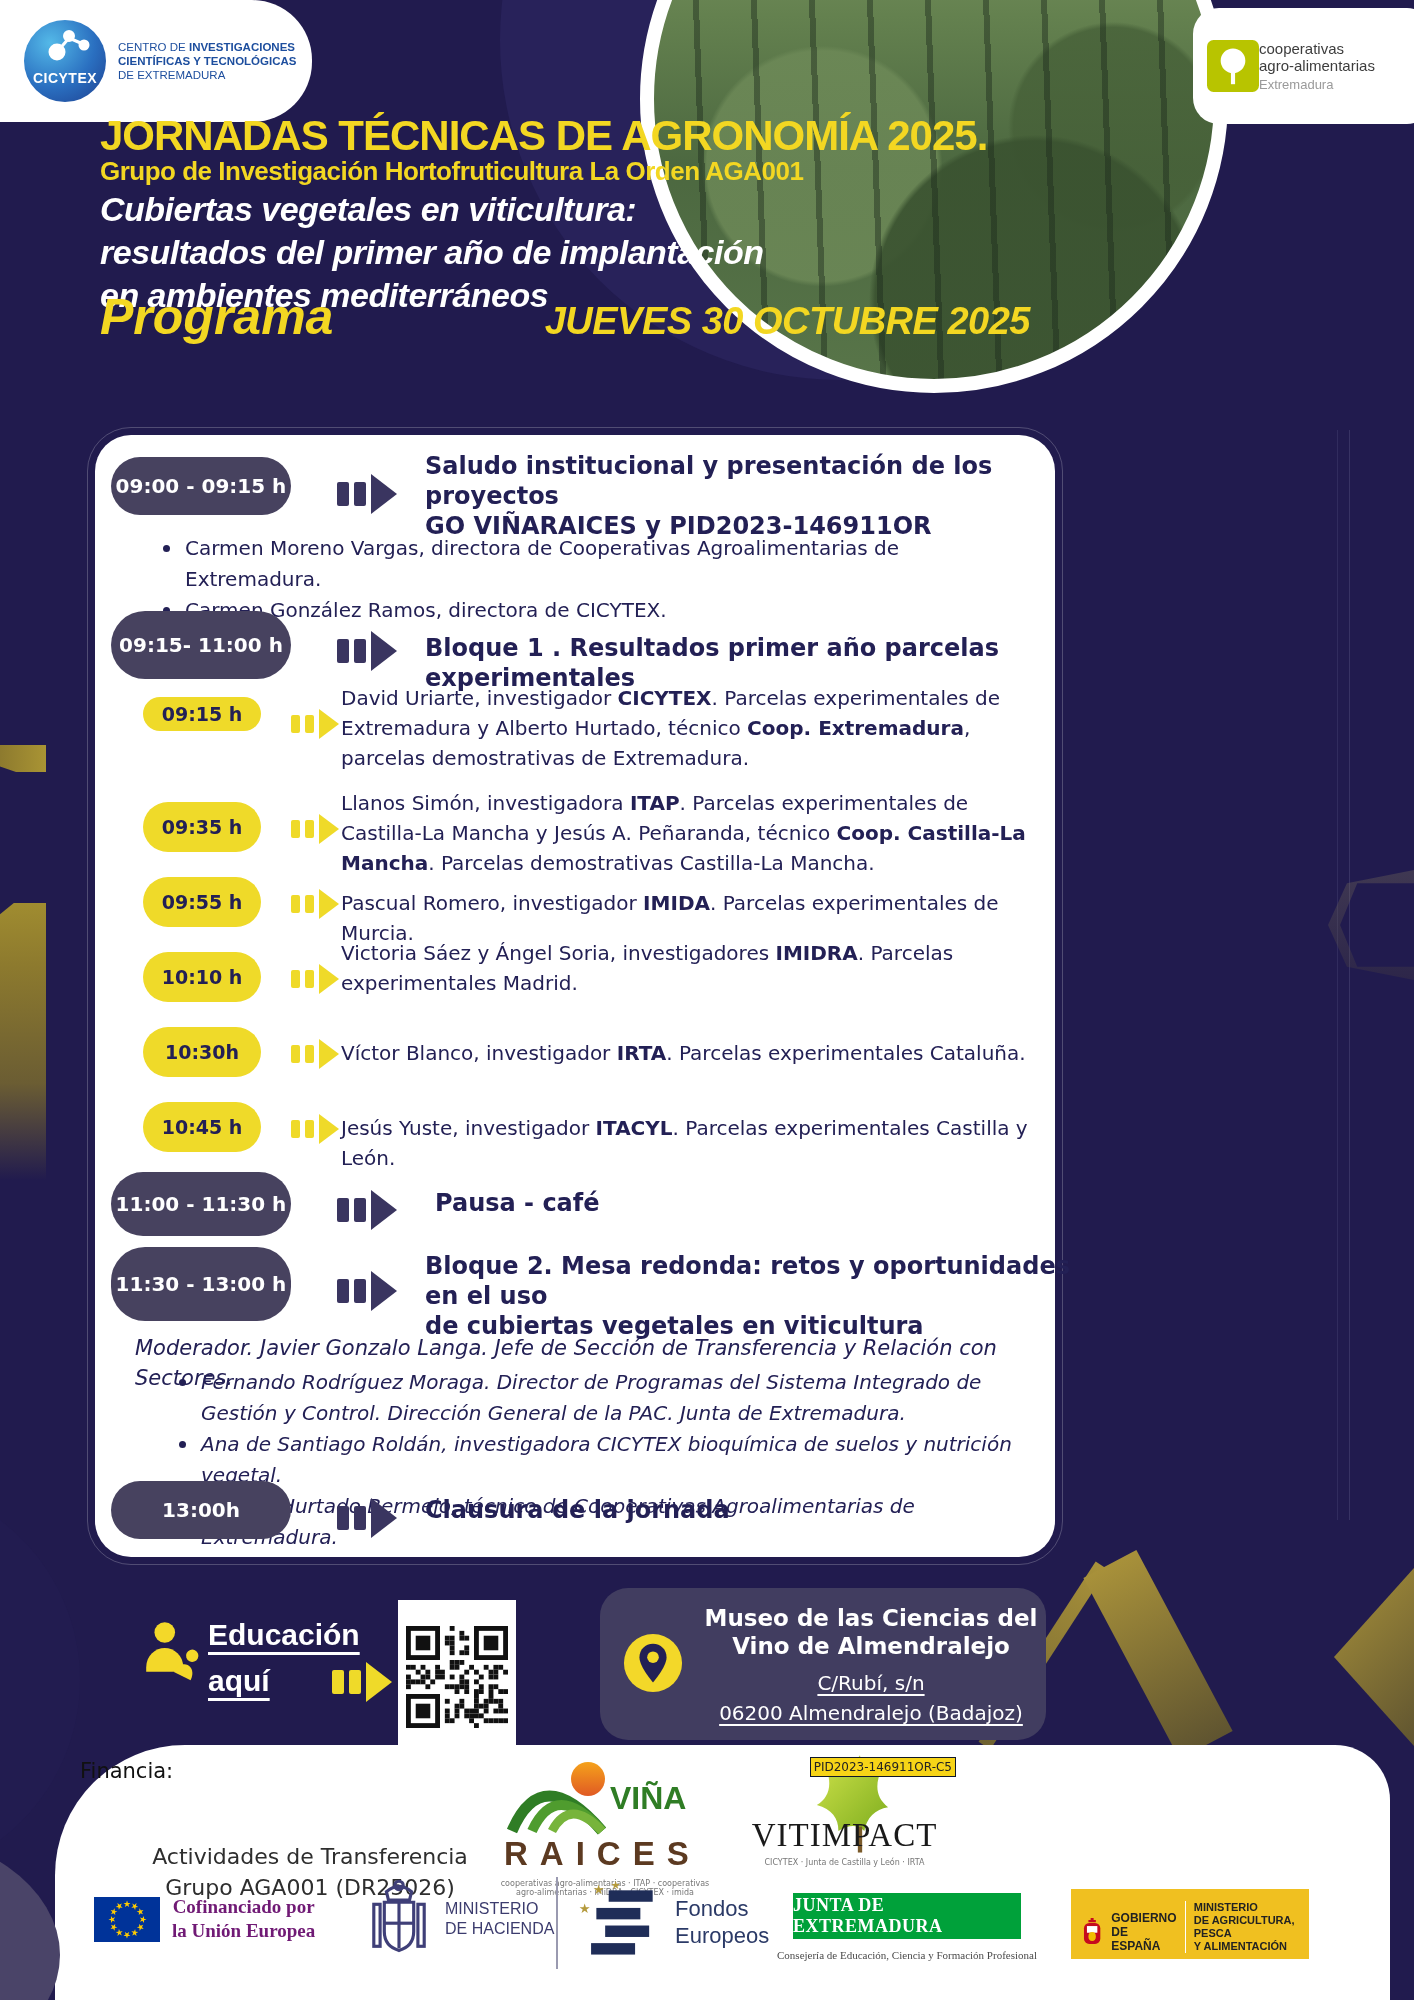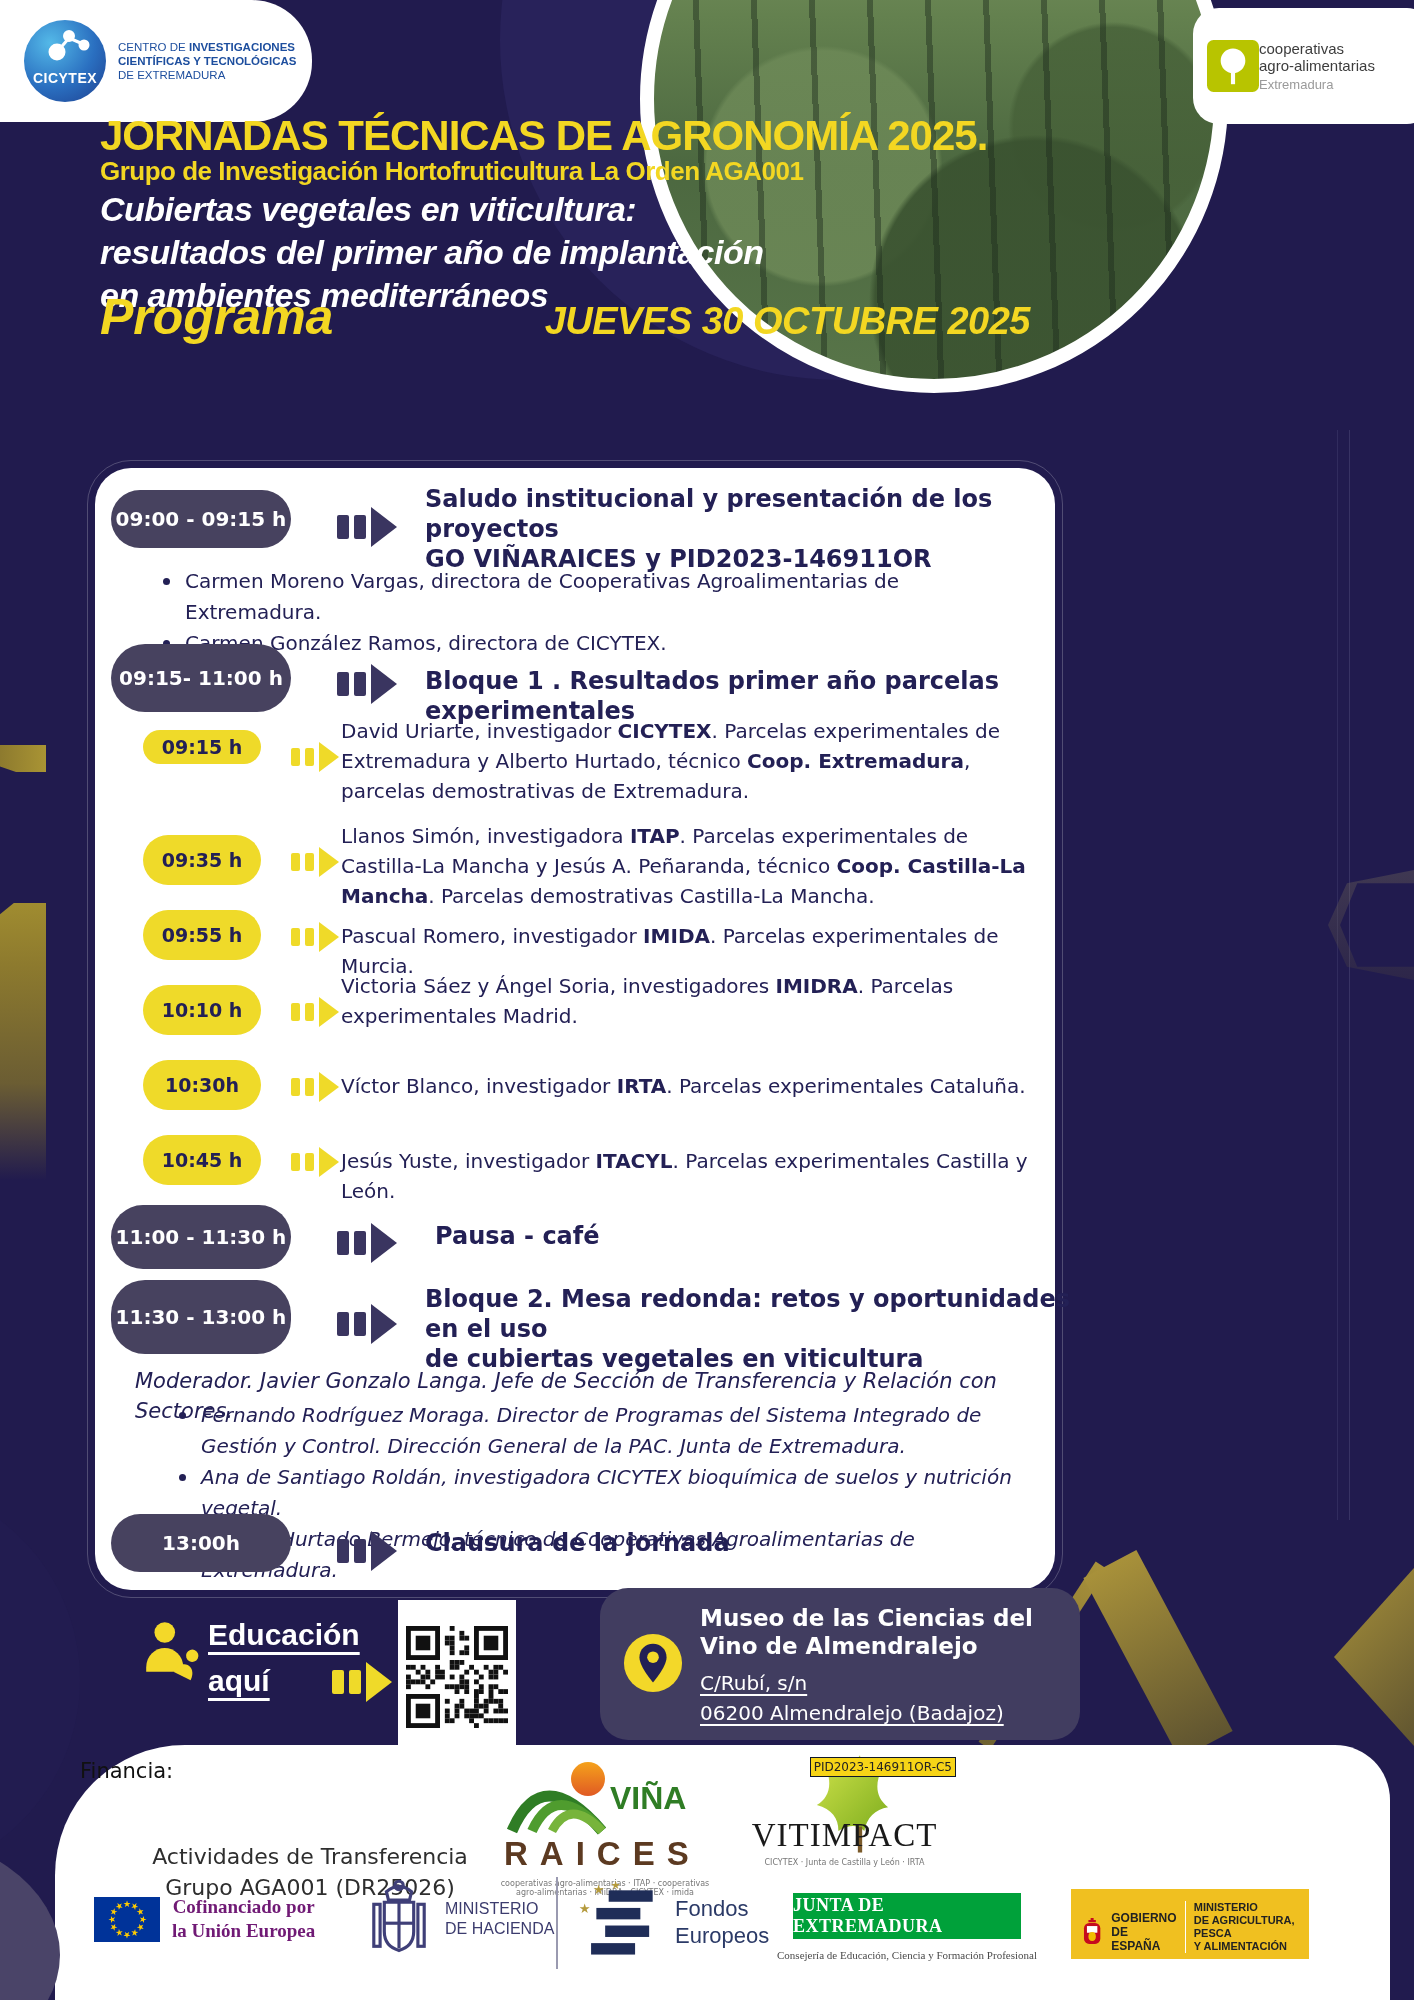--- a/index.html
+++ b/index.html
@@ -53,21 +53,21 @@
 
   
   .title{left:100px;top:112px;color:#f3d722;font-weight:bold;font-size:42px;z-index:2;letter-spacing:-1px;}
   .subtitle{left:100px;top:156px;color:#f3d722;font-weight:bold;font-size:26px;z-index:2;letter-spacing:-0.5px;}
   .topic{left:100px;top:188px;color:#fff;font-weight:bold;font-style:italic;font-size:34px;line-height:43px;z-index:2;letter-spacing:-0.5px;}
   .programa{left:100px;top:288px;color:#f3d722;font-weight:bold;font-style:italic;font-size:50px;z-index:2;}
   .datebar{right:384px;top:300px;color:#f3d722;font-weight:bold;font-style:italic;font-size:38px;z-index:2;letter-spacing:-0.5px;}
 
   
   .panel{left:95px;top:435px;width:960px;height:1122px;background:#fff;border-radius:36px;z-index:3;
-         outline:1px solid rgba(255,255,255,.22);outline-offset:7px;color:#232055;margin-top:33px;}
+         outline:1px solid rgba(255,255,255,.22);outline-offset:7px;color:#232055;}
   .pill{display:flex;align-items:center;justify-content:center;border-radius:34px;font-weight:bold;text-align:center;}
   .pill.dark{background:#47425f;color:#fff;font-size:20px;}
   .pill.yellow{background:#efda29;color:#232055;font-size:19px;border-radius:26px;}
   .arr{display:flex;align-items:center;gap:5px;}
   .arr i{width:12px;height:24px;border-radius:2px;background:var(--c);}
   .arr .tri{display:block;width:0;height:0;border-top:20px solid transparent;border-bottom:20px solid transparent;border-left:26px solid var(--c);}
   .arr.navy{--c:#3a3560;} .arr.yellow{--c:#efda29;}
   .arr.sm i{width:9px;height:18px;} .arr.sm .tri{border-top-width:15px;border-bottom-width:15px;border-left-width:20px;}
   .stitle{font-weight:bold;font-size:24px;line-height:30px;color:#232055;}
   .talk{font-size:20px;line-height:30px;color:#232055;}
@@ -75,22 +75,22 @@
   .blist{margin:0;padding:0;list-style:none;font-size:20px;line-height:31px;color:#232055;}
   .blist li{position:relative;padding-left:26px;}
   .blist li::before{content:"";position:absolute;left:4px;top:12px;width:7px;height:7px;border-radius:50%;background:#232055;}
   .ital{font-style:italic;}
 
   
   .inscribe{left:208px;top:1612px;z-index:3;color:#fff;font-weight:bold;font-size:30px;line-height:46px;
             text-decoration:underline;text-underline-offset:7px;}
   .qrbox{left:398px;top:1600px;width:118px;height:154px;background:#fff;z-index:3;
          display:flex;align-items:center;justify-content:center;}
-  .venue{left:600px;top:1588px;width:480px;height:152px;background:#413d60;border-radius:28px;z-index:4;
-         box-sizing:border-box;padding:16px 4px 16px 100px;color:#fff;}
+  .venue{left:600px;top:1588px;width:446px;height:152px;background:#413d60;border-radius:28px;z-index:4;
+         box-sizing:border-box;padding:16px 4px 16px 100px;color:#fff;text-align:center;}
   .venue .pin{position:absolute;left:22px;top:44px;}
   .venue .vname{font-weight:bold;font-size:23px;line-height:28px;}
   .venue .vaddr{font-size:20px;line-height:30px;margin-top:8px;text-decoration:underline;text-underline-offset:4px;}
 
   
   .footer{left:55px;top:1745px;width:1335px;height:255px;background:#fff;z-index:2;
           border-radius:130px 55px 0 0;}
   .blob-navy{left:-320px;top:1480px;width:400px;height:400px;border-radius:50%;background:#221c50;z-index:3;}
   .blob-purple{left:-300px;top:1830px;width:360px;height:250px;border-radius:50%;background:#4a4468;z-index:3;}
   .fitem{position:absolute;z-index:4;}

